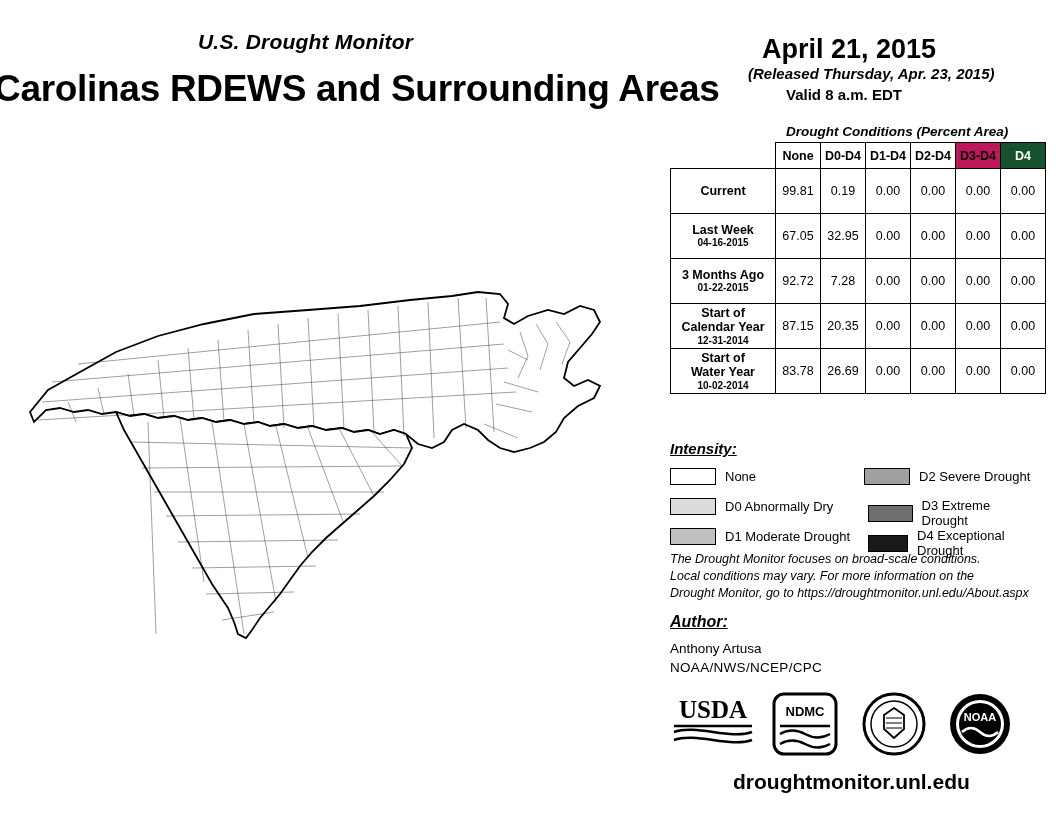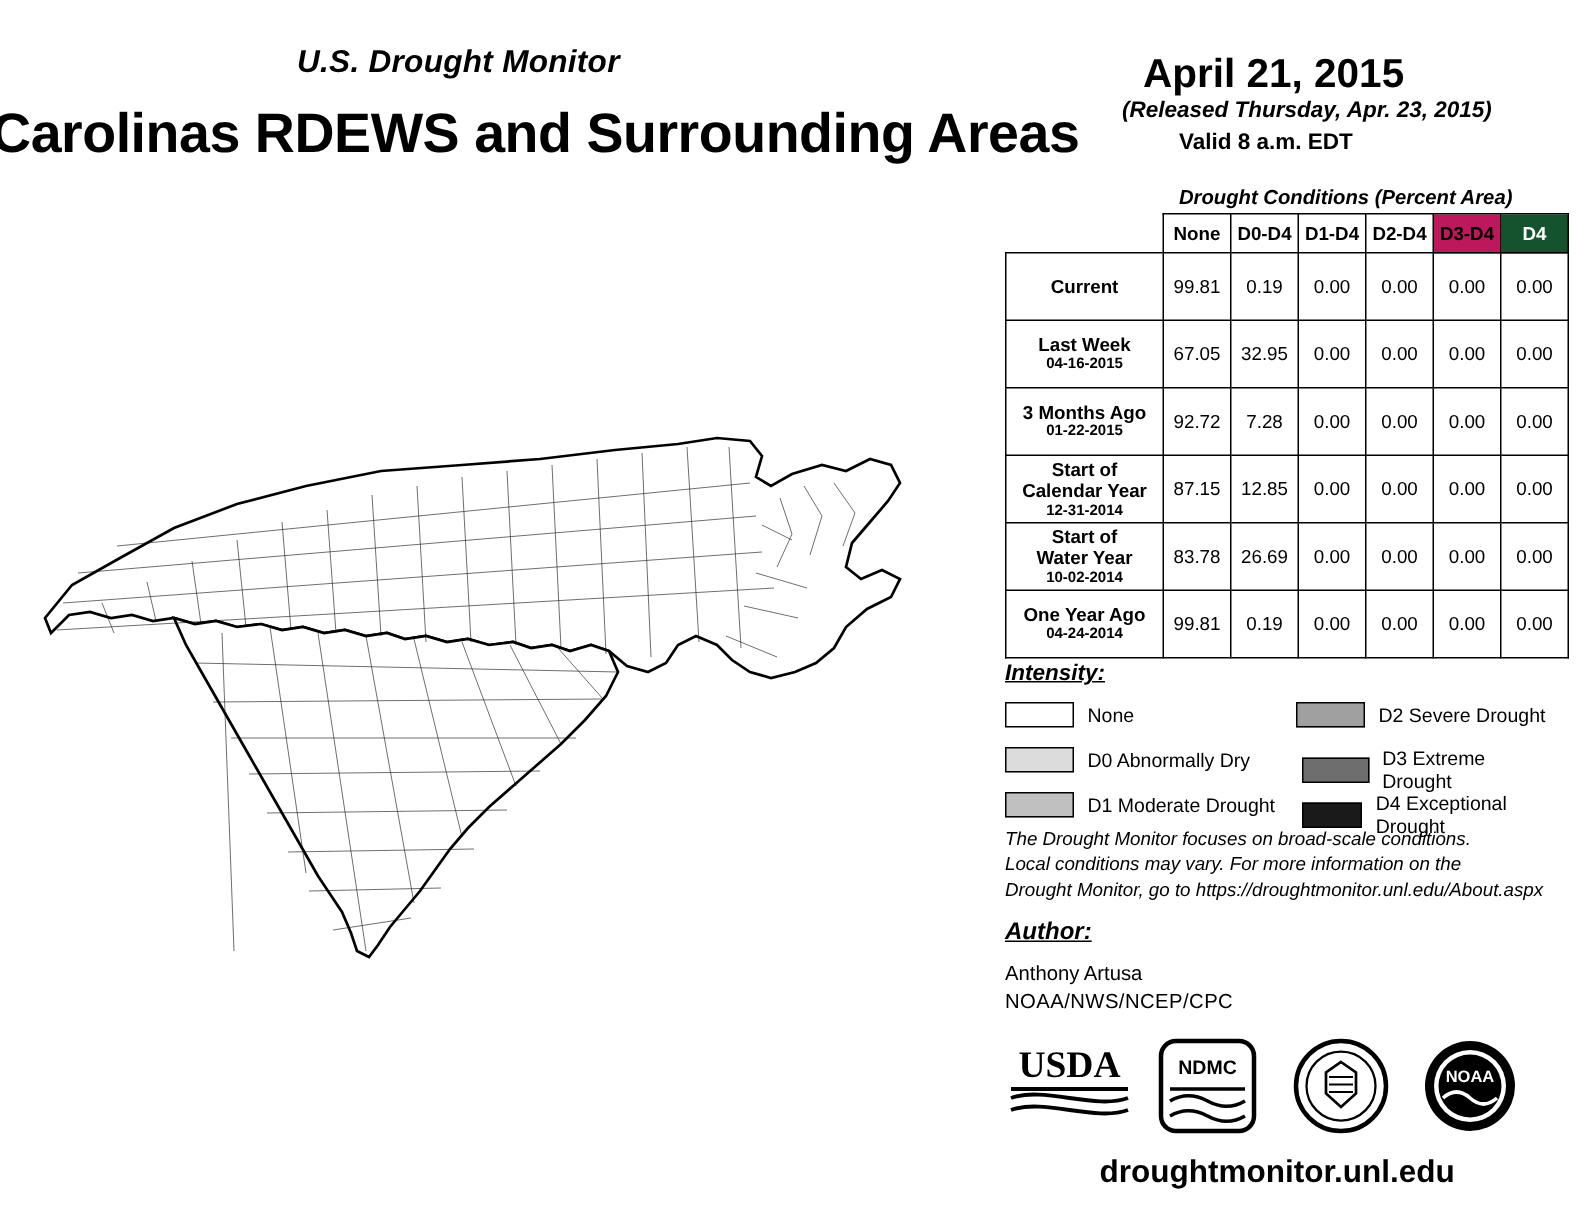--- a/index.html
+++ b/index.html
@@ -291,39 +291,30 @@
         <td>92.72</td>
         <td>7.28</td>
         <td>0.00</td>
         <td>0.00</td>
         <td>0.00</td>
         <td>0.00</td>
       </tr>
       <tr>
         <td class="rowlabel"><span>Start of<br>Calendar Year</span><span class="rowsub">12-31-2014</span></td>
         <td>87.15</td>
-        <td>12.85</td>
+        <td>20.35</td>
         <td>0.00</td>
         <td>0.00</td>
         <td>0.00</td>
         <td>0.00</td>
       </tr>
       <tr>
         <td class="rowlabel"><span>Start of<br>Water Year</span><span class="rowsub">10-02-2014</span></td>
         <td>83.78</td>
         <td>26.69</td>
-        <td>0.00</td>
-        <td>0.00</td>
-        <td>0.00</td>
-        <td>0.00</td>
-      </tr>
-      <tr>
-        <td class="rowlabel"><span>One Year Ago</span><span class="rowsub">04-24-2014</span></td>
-        <td>99.81</td>
-        <td>0.19</td>
         <td>0.00</td>
         <td>0.00</td>
         <td>0.00</td>
         <td>0.00</td>
       </tr>
     </tbody>
 </table>
 
 <div class="legend-title">Intensity:</div>
 <div class="legend">

